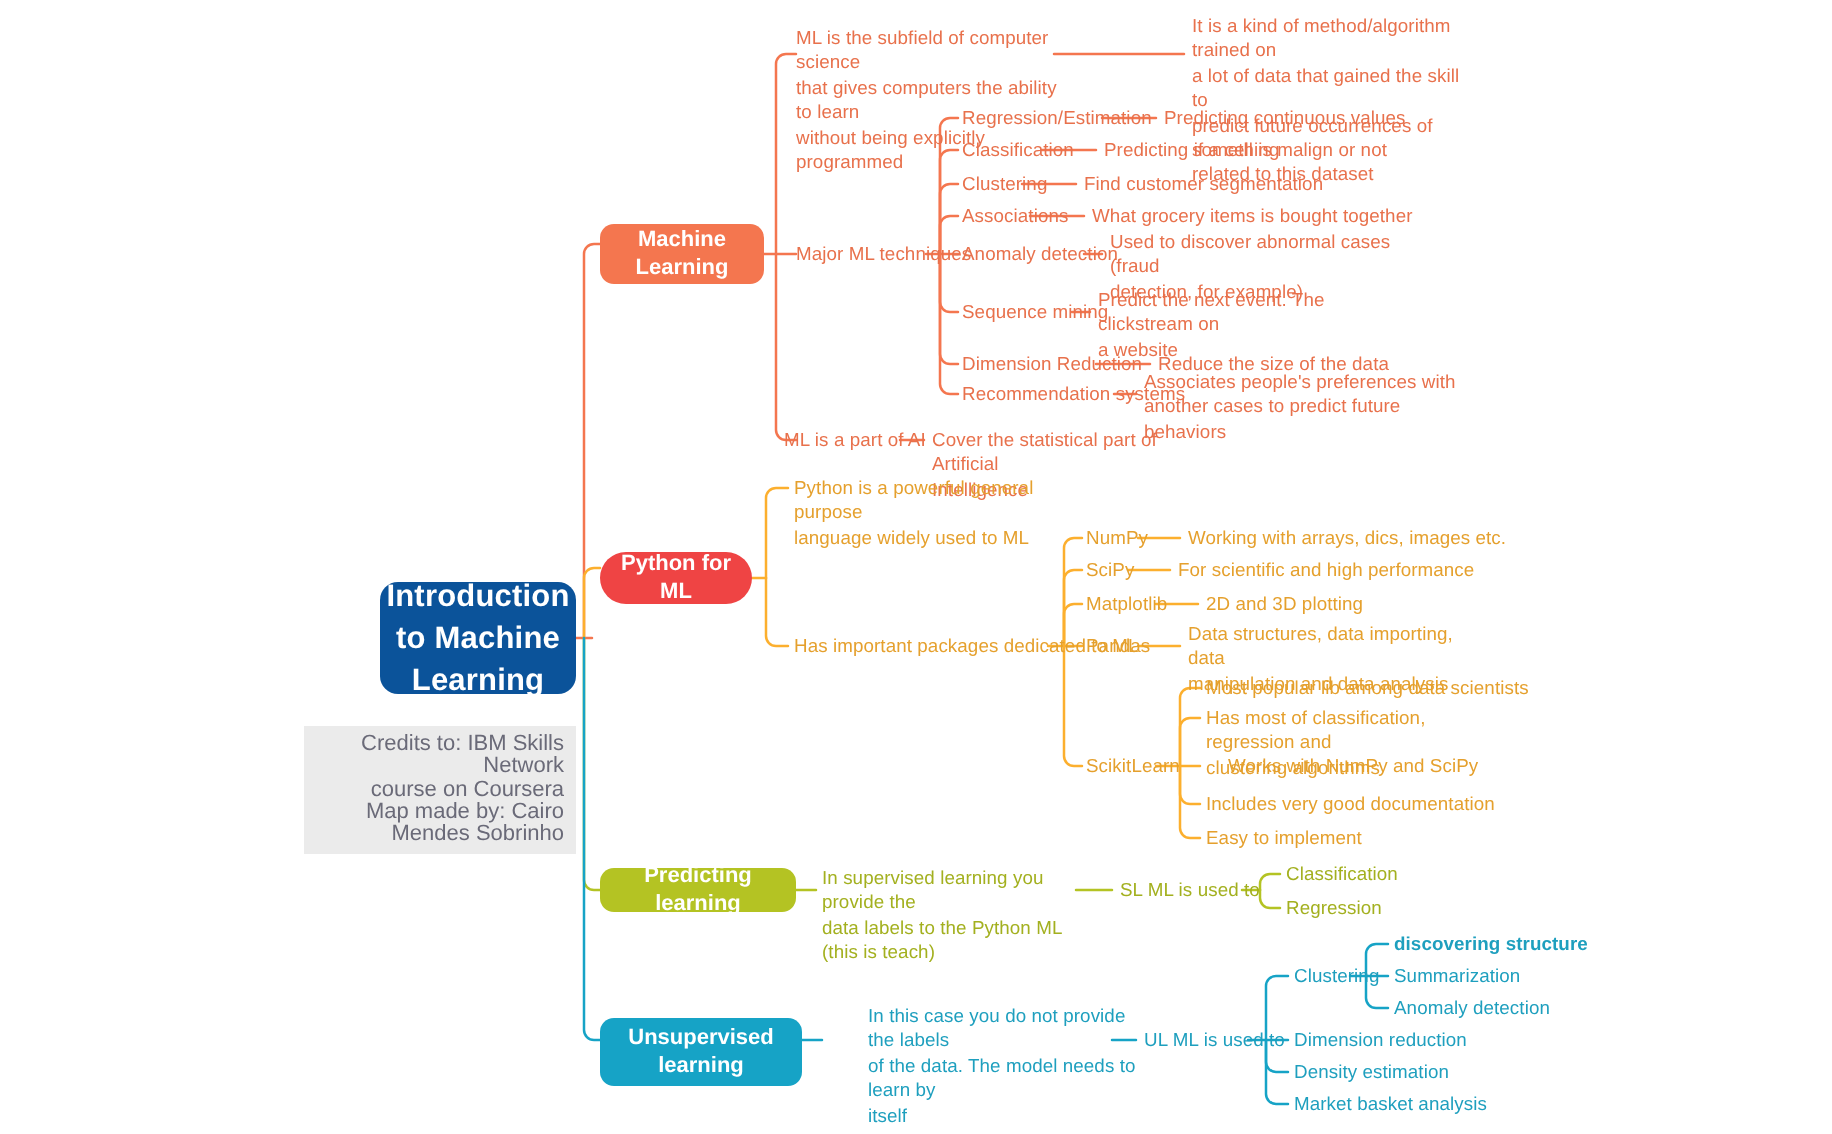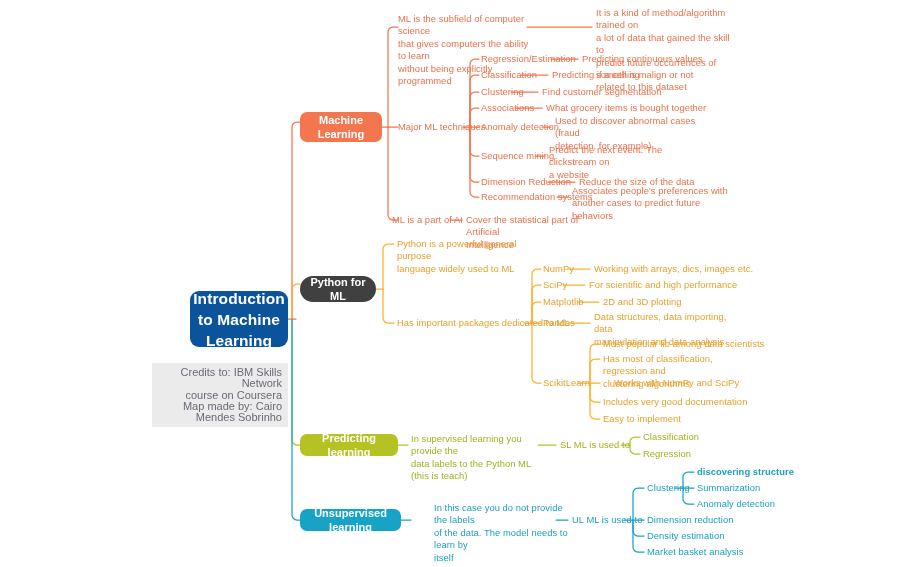--- a/index.html
+++ b/index.html
@@ -56,21 +56,21 @@
     line-height: 14px;
     color: #ffffff;
     display: flex;
     align-items: center;
     justify-content: center;
     text-align: center;
     padding: 4px 8px;
     box-sizing: border-box;
   }
   .pill.salmon   { background: #f4764f; }
-  .pill.amber    { background: #404040; border-radius: 13px; }
+  .pill.amber    { background: #ef4444; border-radius: 13px; }
   .pill.olive    { background: #b4c323; }
   .pill.teal     { background: #16a3c6; }
 
   
   .txt {
     position: absolute;
     font-size: 9.4px;
     line-height: 12.4px;
     white-space: pre-line;
     letter-spacing: .05px;
@@ -257,21 +257,21 @@
   <div class="node pill olive" style="left:300px; top:434px; width:98px; height:22px;">Predicting learning</div>
 
   <div class="txt c-olive" style="left:411px; top:433px; width:132px;">In supervised learning you provide the
 data labels to the Python ML (this is teach)</div>
 
   <div class="txt c-olive" style="left:560px; top:439px;">SL ML  is used to</div>
 
   <div class="txt c-olive" style="left:643px; top:431px;">Classification</div>
   <div class="txt c-olive" style="left:643px; top:448px;">Regression</div>
 
-  <div class="node pill teal" style="left:300px; top:509px; width:101px; height:22px;">Unsupervised learning</div>
+  <div class="node pill teal" style="left:300px; top:509px; width:101px; height:34px;">Unsupervised learning</div>
 
   <div class="txt c-teal" style="left:414px; top:502px; width:142px;margin-left:20px;">In this case you do not provide the labels
 of the data. The model needs to learn by
 itself</div>
 
   <div class="txt c-teal" style="left:572px; top:514px;">UL ML is used to</div>
 
   <div class="txt c-teal" style="left:647px; top:482px;">Clustering</div>
   <div class="txt c-teal" style="left:647px; top:514px;">Dimension reduction</div>
   <div class="txt c-teal" style="left:647px; top:530px;">Density estimation</div>

